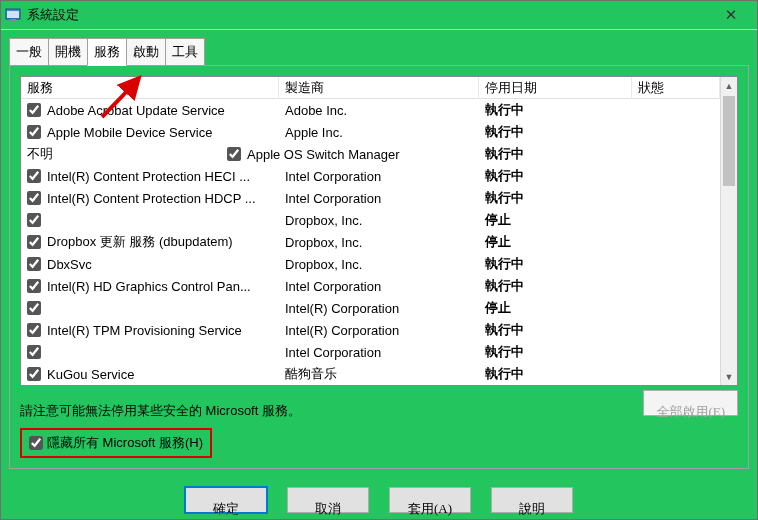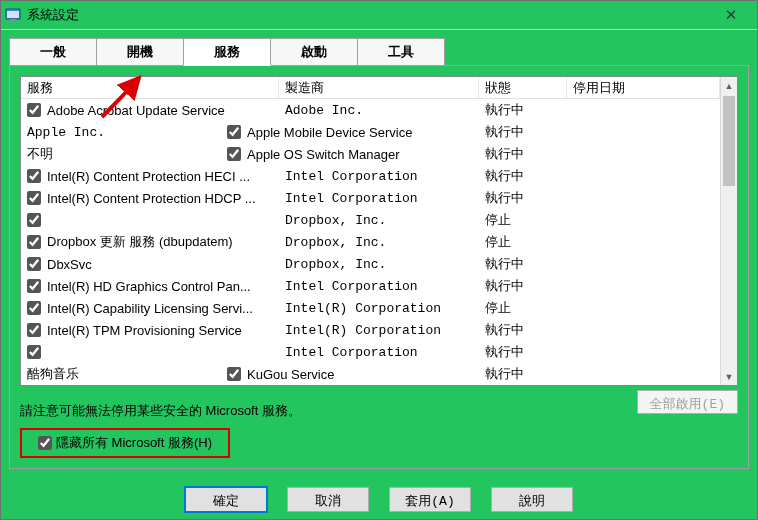--- a/index.html
+++ b/index.html
@@ -44,28 +44,27 @@
     display:flex;
     flex-direction:column;
     position:relative;
   }
   .tabs {
     display:flex;
     position:relative;
     z-index:2;
   }
   .tab {
-    padding: 4px 30px;
+    padding: 4px 6px;
     border:1px solid #a0a0a0;
     background:#fff;
     margin-right:-1px;
     font-size:13px;
     cursor:pointer;
     position:relative;
-    font-weight:bold;
   }
   .tab.active {
     border-bottom:1px solid #fff;
     z-index:3;
   }
   .tab:not(.active){
     background:#f7f7f7;
   }
   .panel {
     border:1px solid #a0a0a0;
@@ -126,22 +125,22 @@
   .cell.cb-cell {
     width:258px;
     display:flex;
     align-items:center;
     gap:4px;
   }
   .cell.cb-cell input[type=checkbox]{
     width:14px;height:14px;margin:0 2px 0 0;
     accent-color:#555;
   }
-  .cell.mfr { width:200px;font-family:Liberation Mono, monospace; }
-  .cell.status { width:88px; }
+  .cell.mfr { width:200px; }
+  .cell.status { width:88px;font-weight:bold; }
   .cell.date { flex:1; }
   .scrollbar {
     width:17px;
     background:#f0f0f0;
     border-left:1px solid #d8d8d8;
     display:flex;
     flex-direction:column;
   }
   .sb-btn {
     height:17px;
@@ -157,35 +156,35 @@
   .note {
     margin-top:16px;
     font-size:13px;
   }
   .btn {
     min-width:90px;
     height:24px;
     border:1px solid #adadad;
     background:#e1e1e1;
     font-size:13px;
-    font-family:Liberation Mono, monospace;
-    padding:4px 12px;
+    font-family:Liberation Serif, serif;
+    padding:12px 12px;
     cursor:pointer;
   }
   .btn:disabled {
     color:#a0a0a0;
     background:#f4f4f4;
     cursor:default;
   }
   .hide-chk-wrap {
     margin-top:8px;
     border:2px solid #d90000;
     display:inline-flex;
     align-items:center;
-    padding:4px 16px;
+    padding:4px 7px;
     gap:4px;
   }
   .hide-chk-wrap input[type=checkbox]{
     width:14px;height:14px;margin:0;
     accent-color:#555;
   }
   .footer {
     display:flex;
     justify-content:center;
     gap:20px;
@@ -244,39 +243,39 @@
       <div class="tab">工具</div>
     </div>
 
     <div class="panel">
 
       <div class="listbox">
         <div class="list-inner">
           <div class="headers">
             <div class="col-h col-service">服務</div>
             <div class="col-h col-mfr">製造商</div>
+            <div class="col-h col-date">停用日期</div>
             <div class="col-h col-status">狀態</div>
-            <div class="col-h col-date">停用日期</div>
           </div>
           <div class="rows" id="rows">
               <div class="row">
                 <div class="cell cb-cell">
                   <input type="checkbox" checked="" style="">
                   <span>Adobe Acrobat Update Service</span>
                 </div>
                 <div class="cell mfr">Adobe Inc.</div>
                 <div class="cell status">執行中</div>
                 <div class="cell date"></div>
               </div>
               <div class="row">
+                <div class="cell cb-cell">
+                  <input type="checkbox" checked="" style="">
+                  <span>Apple Mobile Device Service</span>
+                </div>
                 <div class="cell mfr">Apple Inc.</div>
-                <div class="cell cb-cell">
-                  <input type="checkbox" checked="" style="">
-                  <span>Apple Mobile Device Service</span>
-                </div>
                 <div class="cell status">執行中</div>
                 <div class="cell date"></div>
               </div>
               <div class="row">
                 <div class="cell mfr">不明</div>
                 <div class="cell cb-cell">
                   <input type="checkbox" checked="" style="">
                   <span>Apple OS Switch Manager</span>
                 </div>
                 <div class="cell status">執行中</div>
@@ -331,21 +330,20 @@
                   <input type="checkbox" checked="" style="">
                   <span>Intel(R) HD Graphics Control Pan...</span>
                 </div>
                 <div class="cell mfr">Intel Corporation</div>
                 <div class="cell status">執行中</div>
                 <div class="cell date"></div>
               </div>
               <div class="row">
                 <div class="cell cb-cell">
                   <input type="checkbox" checked="" style="">
-                  <span>Intel(R) Capability Licensing Servi...</span>
                 </div>
                 <div class="cell mfr">Intel(R) Corporation</div>
                 <div class="cell status">停止</div>
                 <div class="cell date"></div>
               </div>
               <div class="row">
                 <div class="cell cb-cell">
                   <input type="checkbox" checked="" style="">
                   <span>Intel(R) TPM Provisioning Service</span>
                 </div>
@@ -355,25 +353,25 @@
               </div>
               <div class="row">
                 <div class="cell cb-cell">
                   <input type="checkbox" checked="" style="">
                 </div>
                 <div class="cell mfr">Intel Corporation</div>
                 <div class="cell status">執行中</div>
                 <div class="cell date"></div>
               </div>
               <div class="row">
+                <div class="cell cb-cell">
+                  <input type="checkbox" checked="" style="">
+                  <span>KuGou Service</span>
+                </div>
                 <div class="cell mfr">酷狗音乐</div>
-                <div class="cell cb-cell">
-                  <input type="checkbox" checked="" style="">
-                  <span>KuGou Service</span>
-                </div>
                 <div class="cell status">執行中</div>
                 <div class="cell date"></div>
               </div>
             </div>
         </div>
         <div class="scrollbar">
           <div class="sb-btn">▲</div>
           <div class="sb-track">
             <div class="sb-thumb"></div>
           </div>

